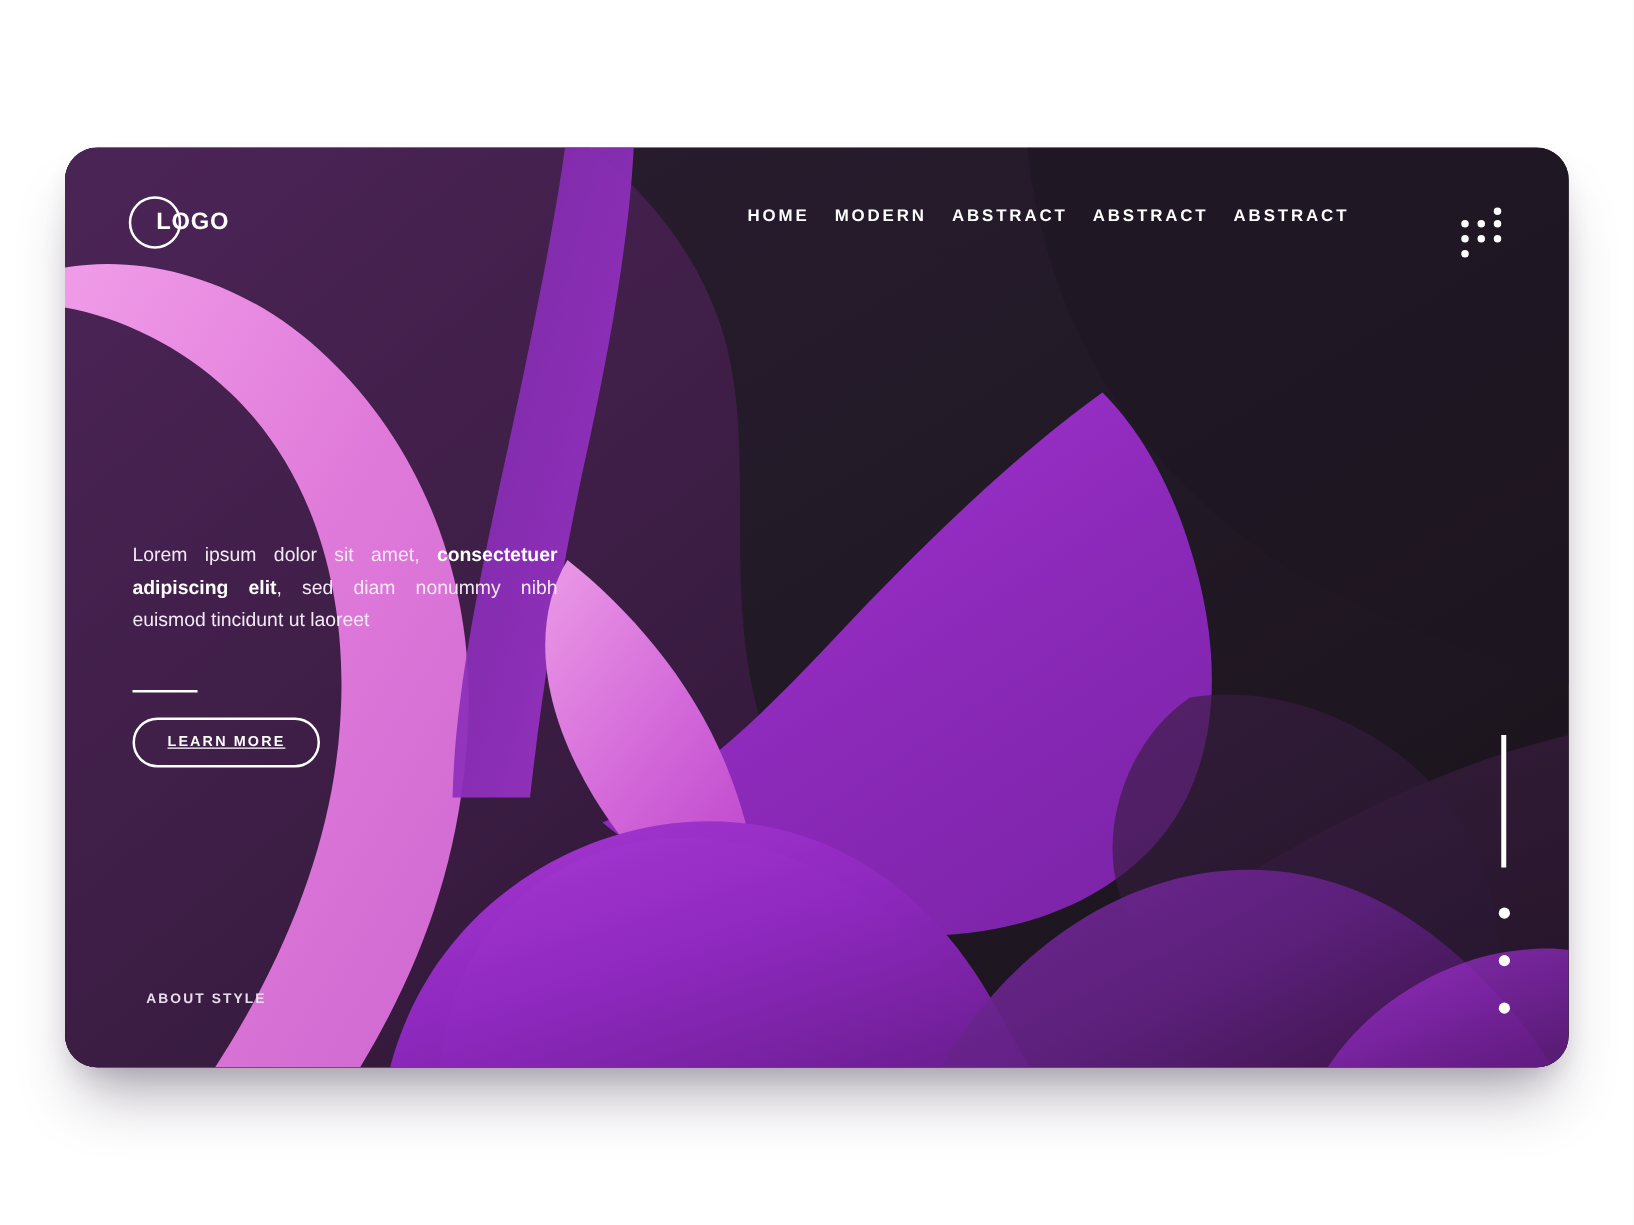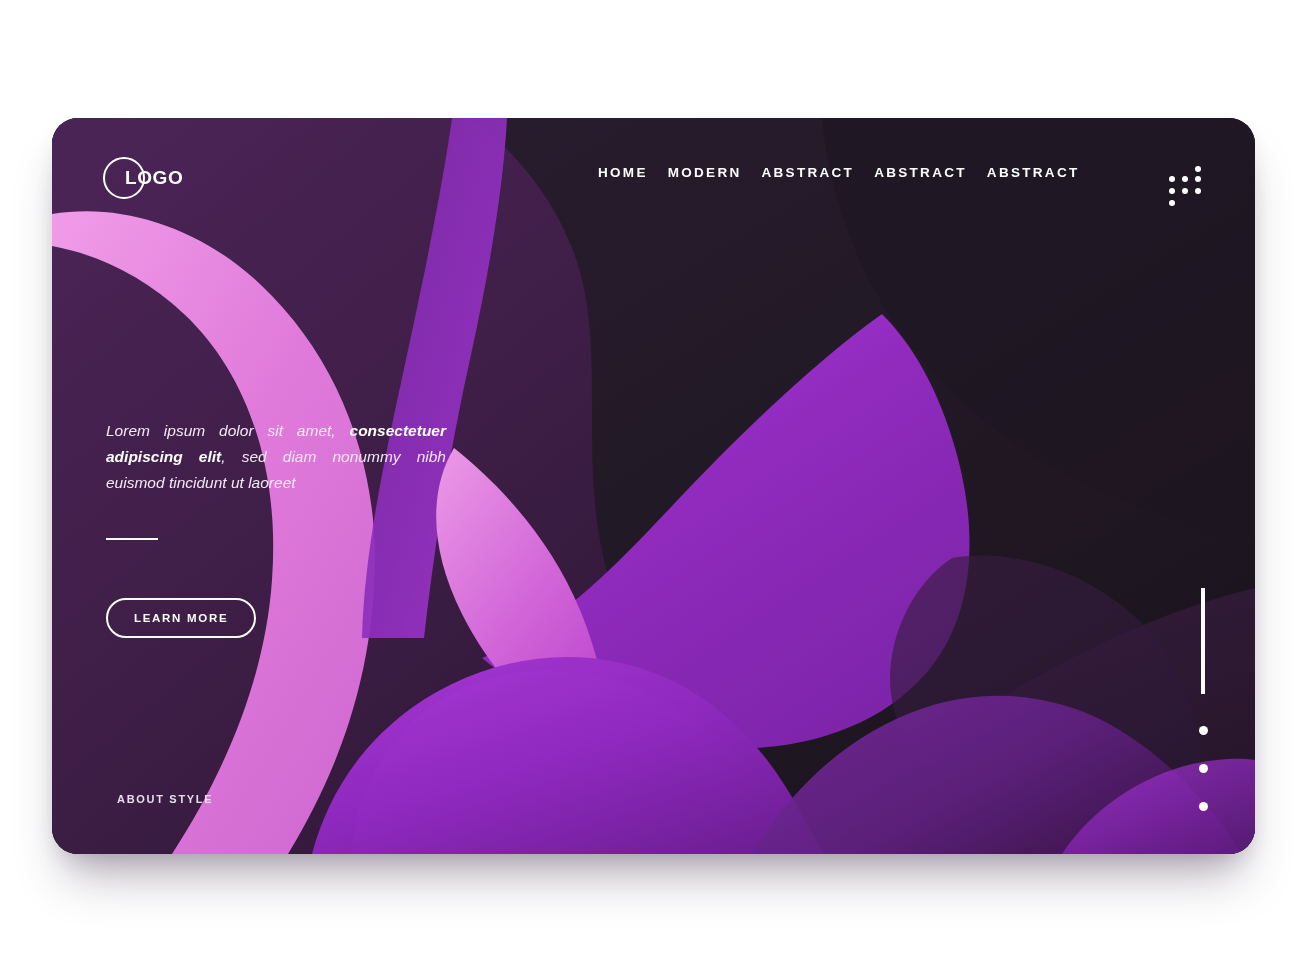--- a/index.html
+++ b/index.html
@@ -130,51 +130,51 @@
     color: #ffffff;
     font-size: 40px;
     font-weight: bold;
     letter-spacing: 4.4px;
     line-height: 48px;
     text-transform: uppercase;
     white-space: nowrap;
   }
 
   #hero-paragraph {
-    margin-top: 40px;
+    margin-top: 54px;
     width: 340px;
     color: #f3e8f6;
     font-size: 15.5px;
     line-height: 26px;
     text-align: justify;
     text-justify: inter-word;
-    font-style: italic;
   }
   #hero-paragraph b { font-weight: bold; color: #ffffff; }
 
   #divider-rule {
     margin-top: 42px;
     width: 52px;
     height: 2px;
     background: #ffffff;
   }
 
   #learn-more-button {
-    margin-top: 58px;
+    margin-top: 20px;
     display: inline-block;
     padding: 12px 26px;
     border: 2px solid #ffffff;
     border-radius: 40px;
     background: transparent;
     color: #ffffff;
     font-size: 11.5px;
     font-weight: bold;
     letter-spacing: 1.7px;
     cursor: pointer;
     font-family: "Liberation Sans", sans-serif;
+    text-decoration: underline;
   }
 
   #tagline {
     position: absolute;
     left: 65px;
     top: 675px;
     color: #e9dced;
     font-size: 11px;
     font-weight: bold;
     letter-spacing: 1.7px;

